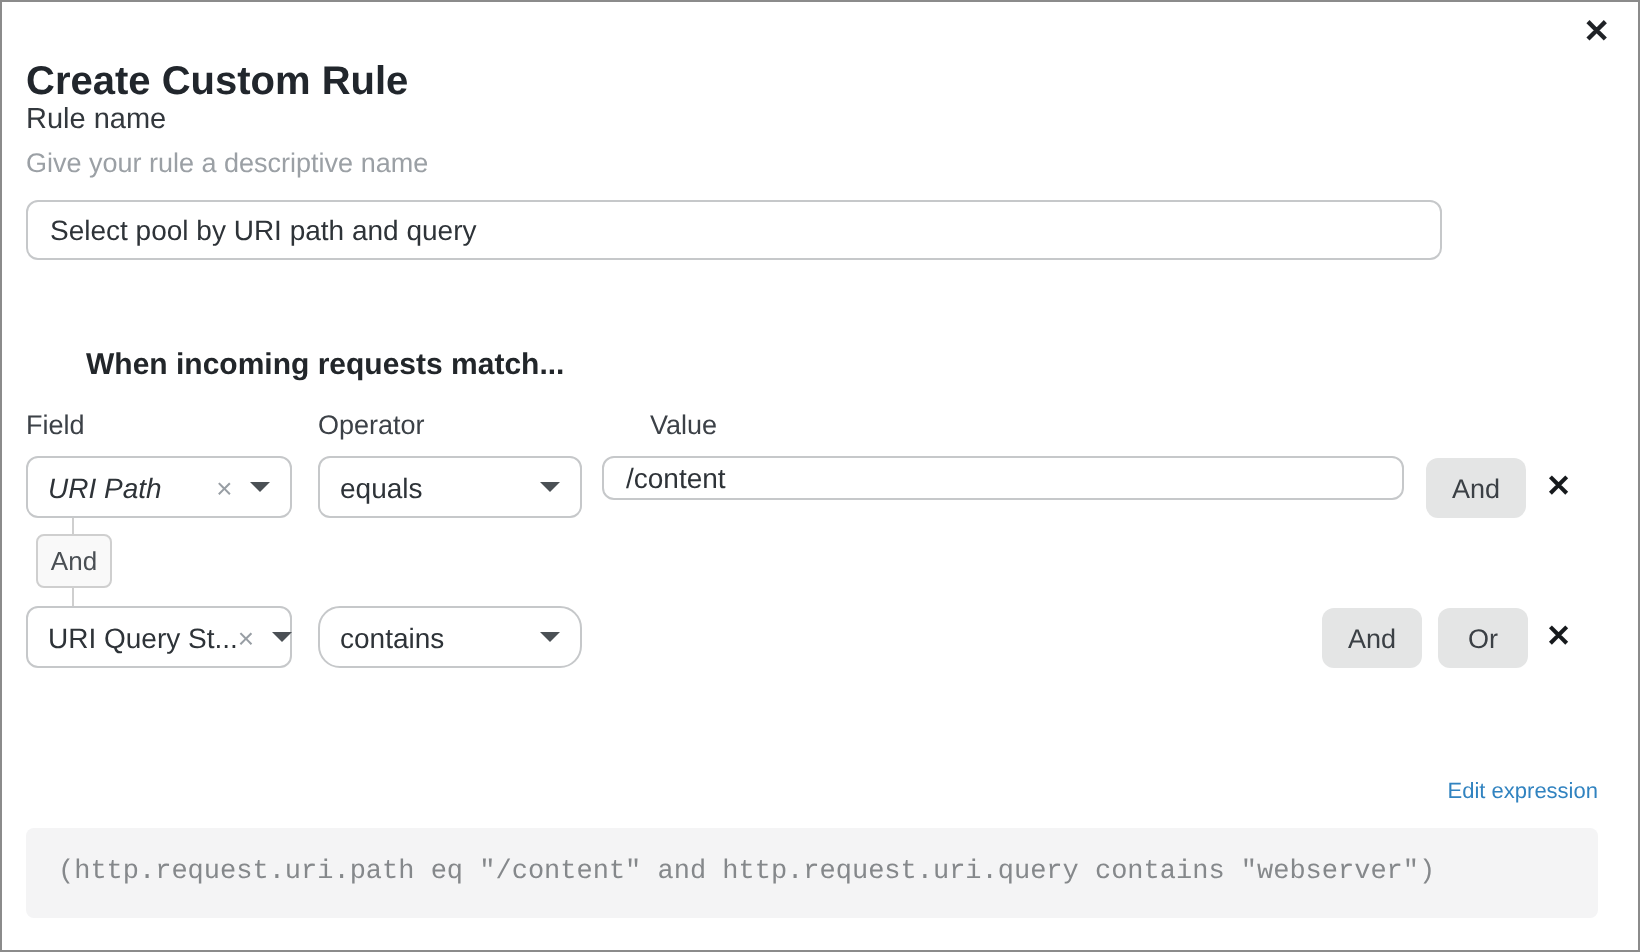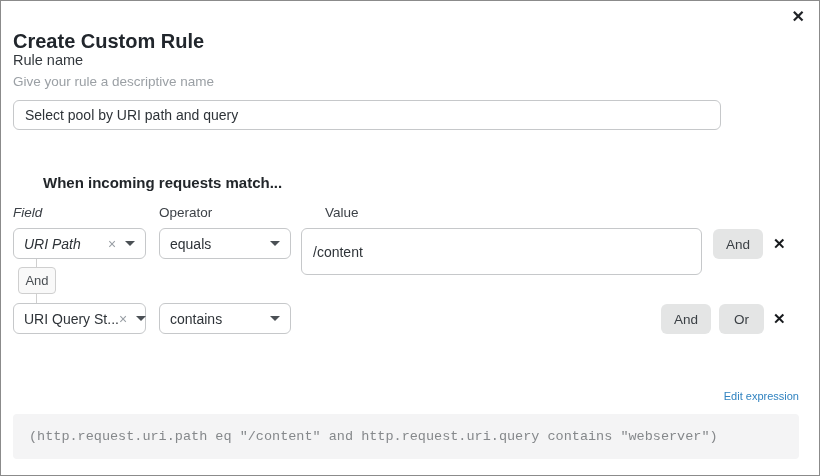--- a/index.html
+++ b/index.html
@@ -30,41 +30,41 @@
   .rule-helper { left:12px; top:73px; font-size:13.5px; color:#9ba0a5; }
   .rule-input {
     left:12px; top:99px; width:708px; height:30px;
     border:1px solid #c6c8ca; border-radius:6px;
     padding:0 11px; font-size:14px; color:#2e3338; outline:none;
   }
 
   .match-heading { left:12px; top:173px; font-size:15px; font-weight:bold; color:#22262a;margin-left:30px; }
 
   .col-label { top:204px; font-size:13.5px; color:#3c4147; }
-  .col-field { left:12px;font-style:italic; }
+  .col-field { left:12px; }
   .col-operator { left:158px; }
   .col-value { left:300px;margin-left:24px; }
 
   .select {
     height:31px; background:#fff;
     border:1px solid #c6c8ca; border-radius:6px;
     display:flex; align-items:center;
     padding:0 10px; cursor:pointer;
   }
   .sel-text { font-size:14px; color:#2e3338; white-space:nowrap; }
   .clear-x { margin-left:auto; font-size:14px; color:#989ea4; line-height:1; cursor:pointer; }
   .caret {
     width:0; height:0; margin-left:9px; flex:none;
     border-left:5px solid transparent; border-right:5px solid transparent;
     border-top:5px solid #4b5055;
   }
   .op-spacer { margin-left:auto; }
 
   .value-input {
-    height:47px; border:1px solid #c6c8ca; border-radius:6px;
+    height:22px; border:1px solid #c6c8ca; border-radius:6px;
     padding:0 11px; font-size:14px; color:#2e3338; outline:none;
   }
 
   .conj-btn {
     height:30px; border:none; border-radius:6px;
     background:#e4e5e5; color:#3b4045; font-size:13.5px;
     cursor:pointer; padding:0;
   }
   .remove-btn {
     background:none; border:none; padding:0;
@@ -82,21 +82,21 @@
   .conn-line-top { top:258px; height:8px; }
   .conn-line-bottom { top:293px; height:9px; }
   .conn-box {
     left:17px; top:266px; width:38px; height:27px;
     background:#f9f9f9; border:1px solid #cfcfcf; border-radius:4px;
     display:flex; align-items:center; justify-content:center;
     font-size:13px; color:#4a4f54;
   }
 
   .r2-field { left:12px; top:302px; width:133px; }
-  .r2-op    { left:158px; top:302px; width:132px; }
+  .r2-op    { left:158px; top:302px; width:132px;border-radius:11px; }
   .r2-val   { left:300px; top:302px; width:352px; }
   .r2-and   { left:660px; top:303px; width:50px; }
   .r2-or    { left:718px; top:303px; width:45px; }
   .r2-x     { left:772px; top:310px; }
 
   .expr-label { left:13px; top:389px; font-size:13.5px; color:#2c3136; }
   .expr-edit {
     right:20px; top:389px; font-size:11px; color:#3183c0;
     text-decoration:none; cursor:pointer;
   }

